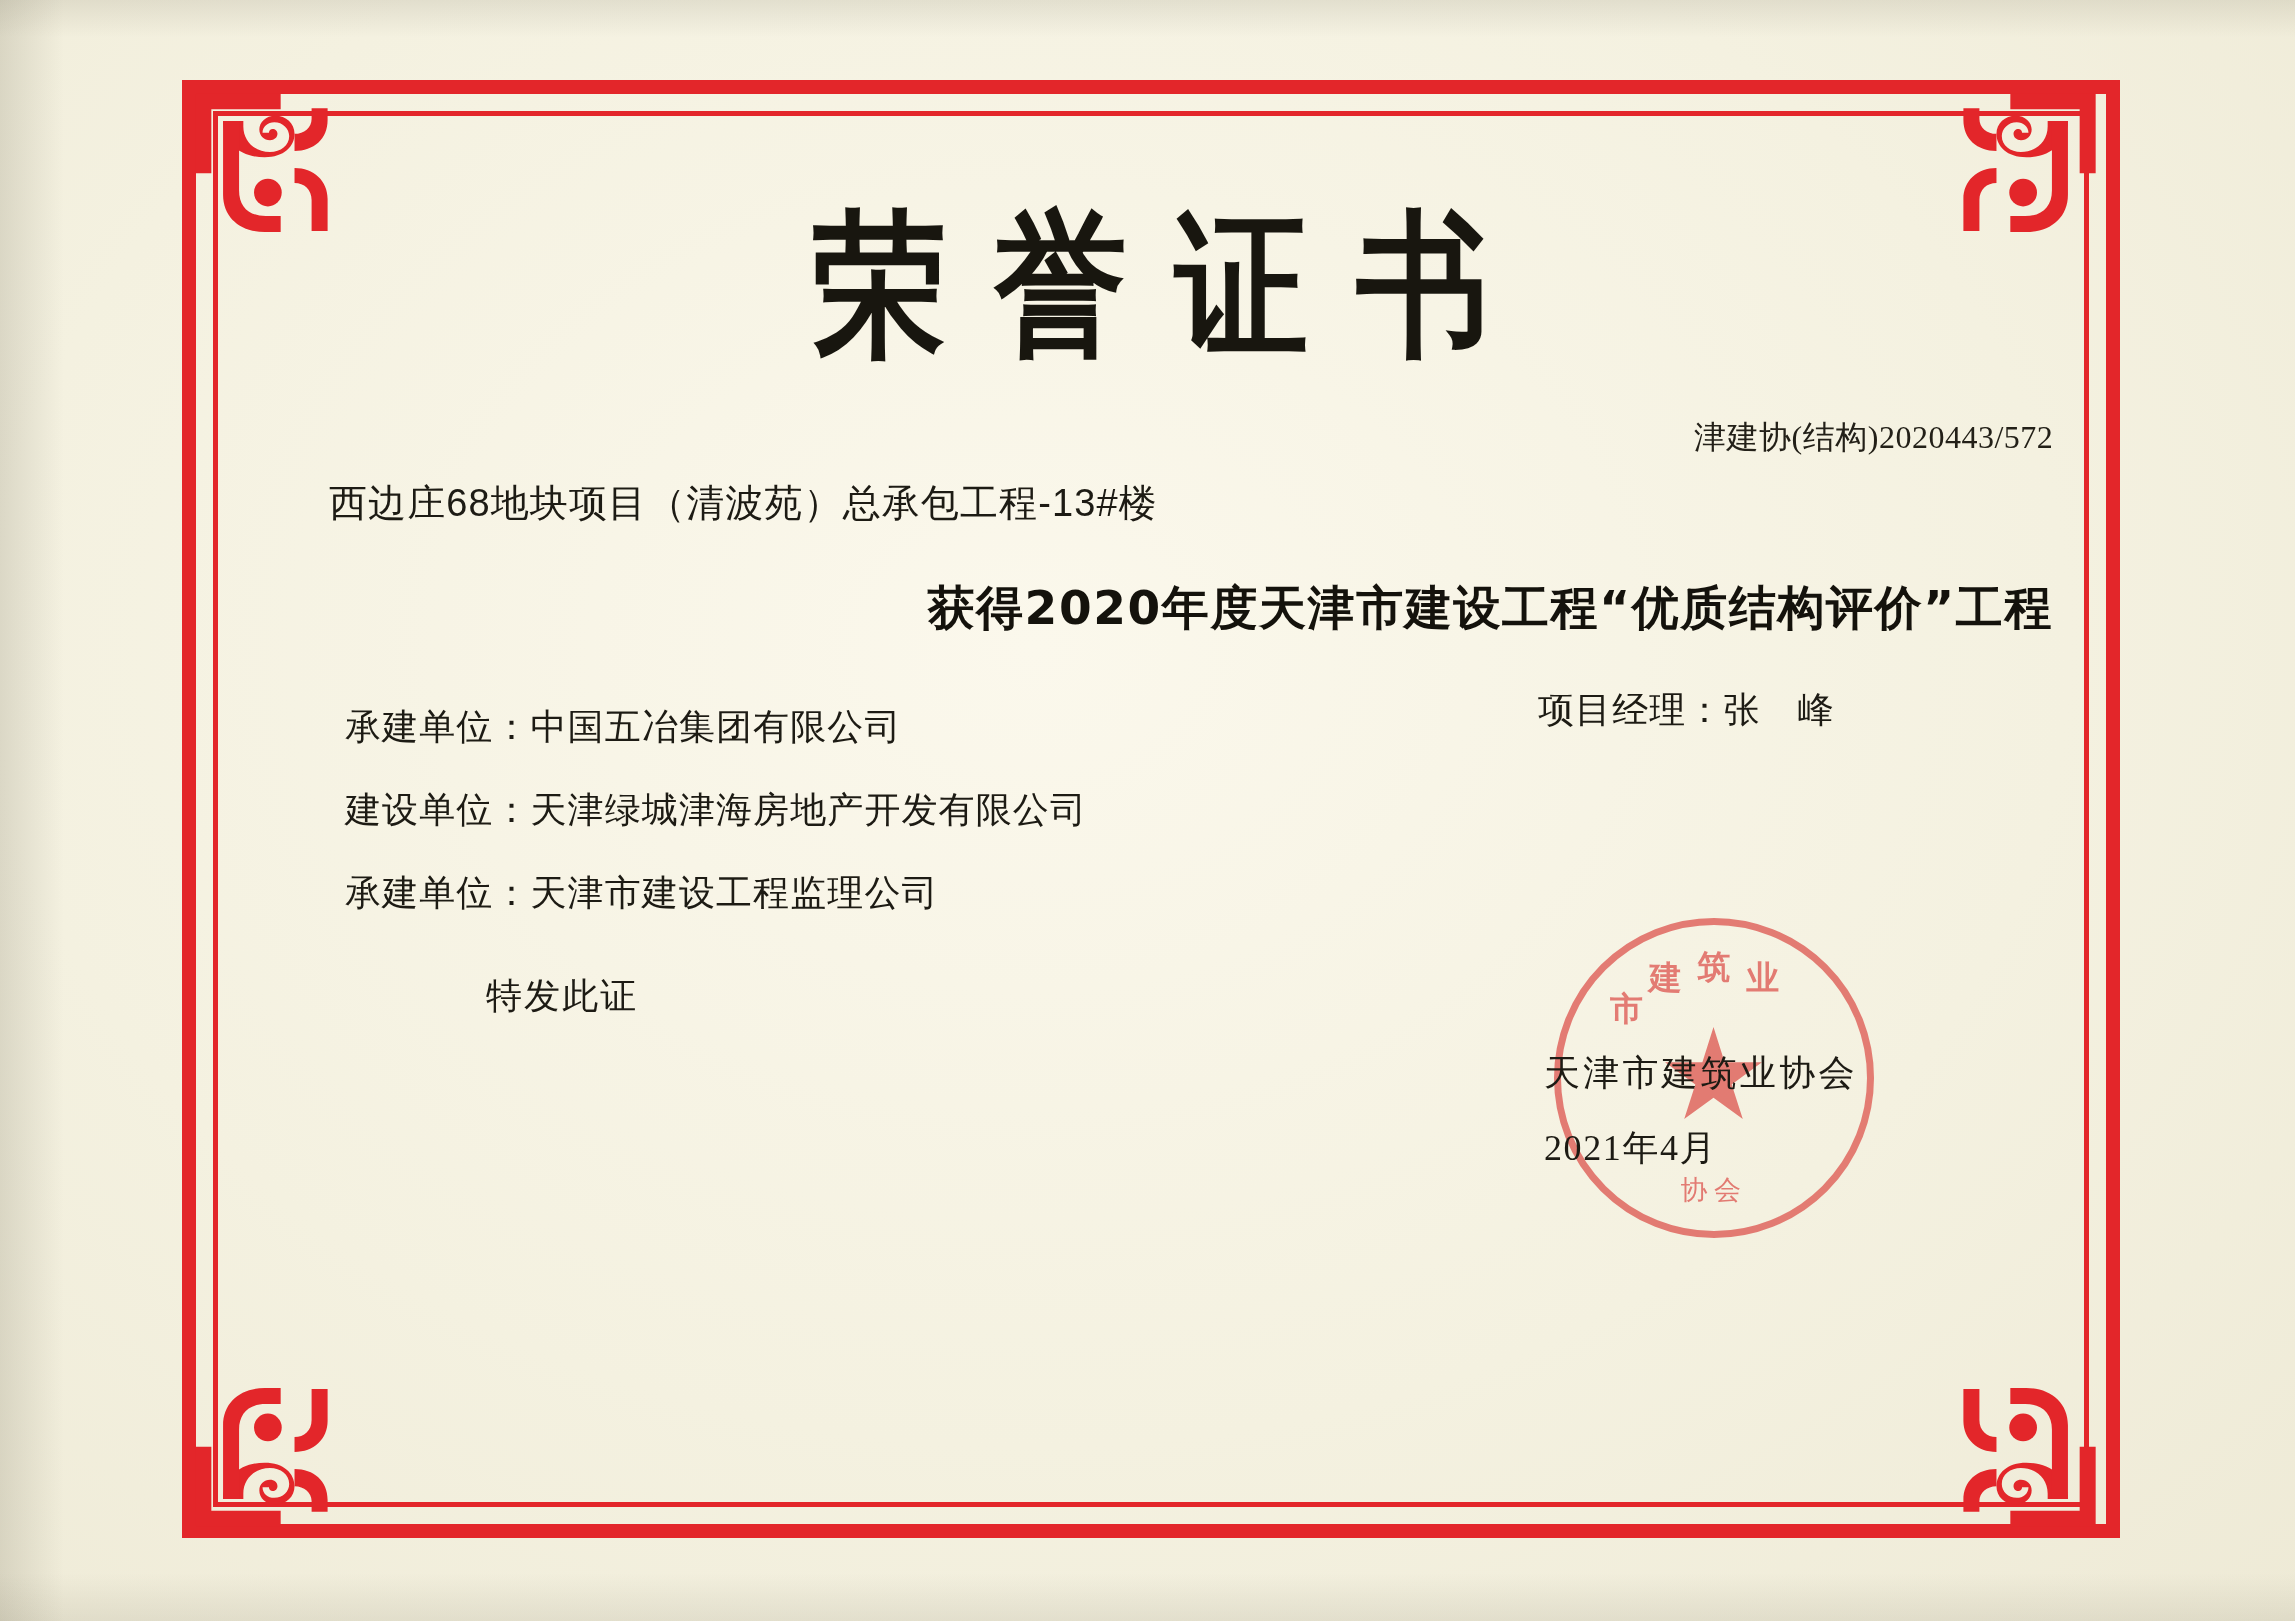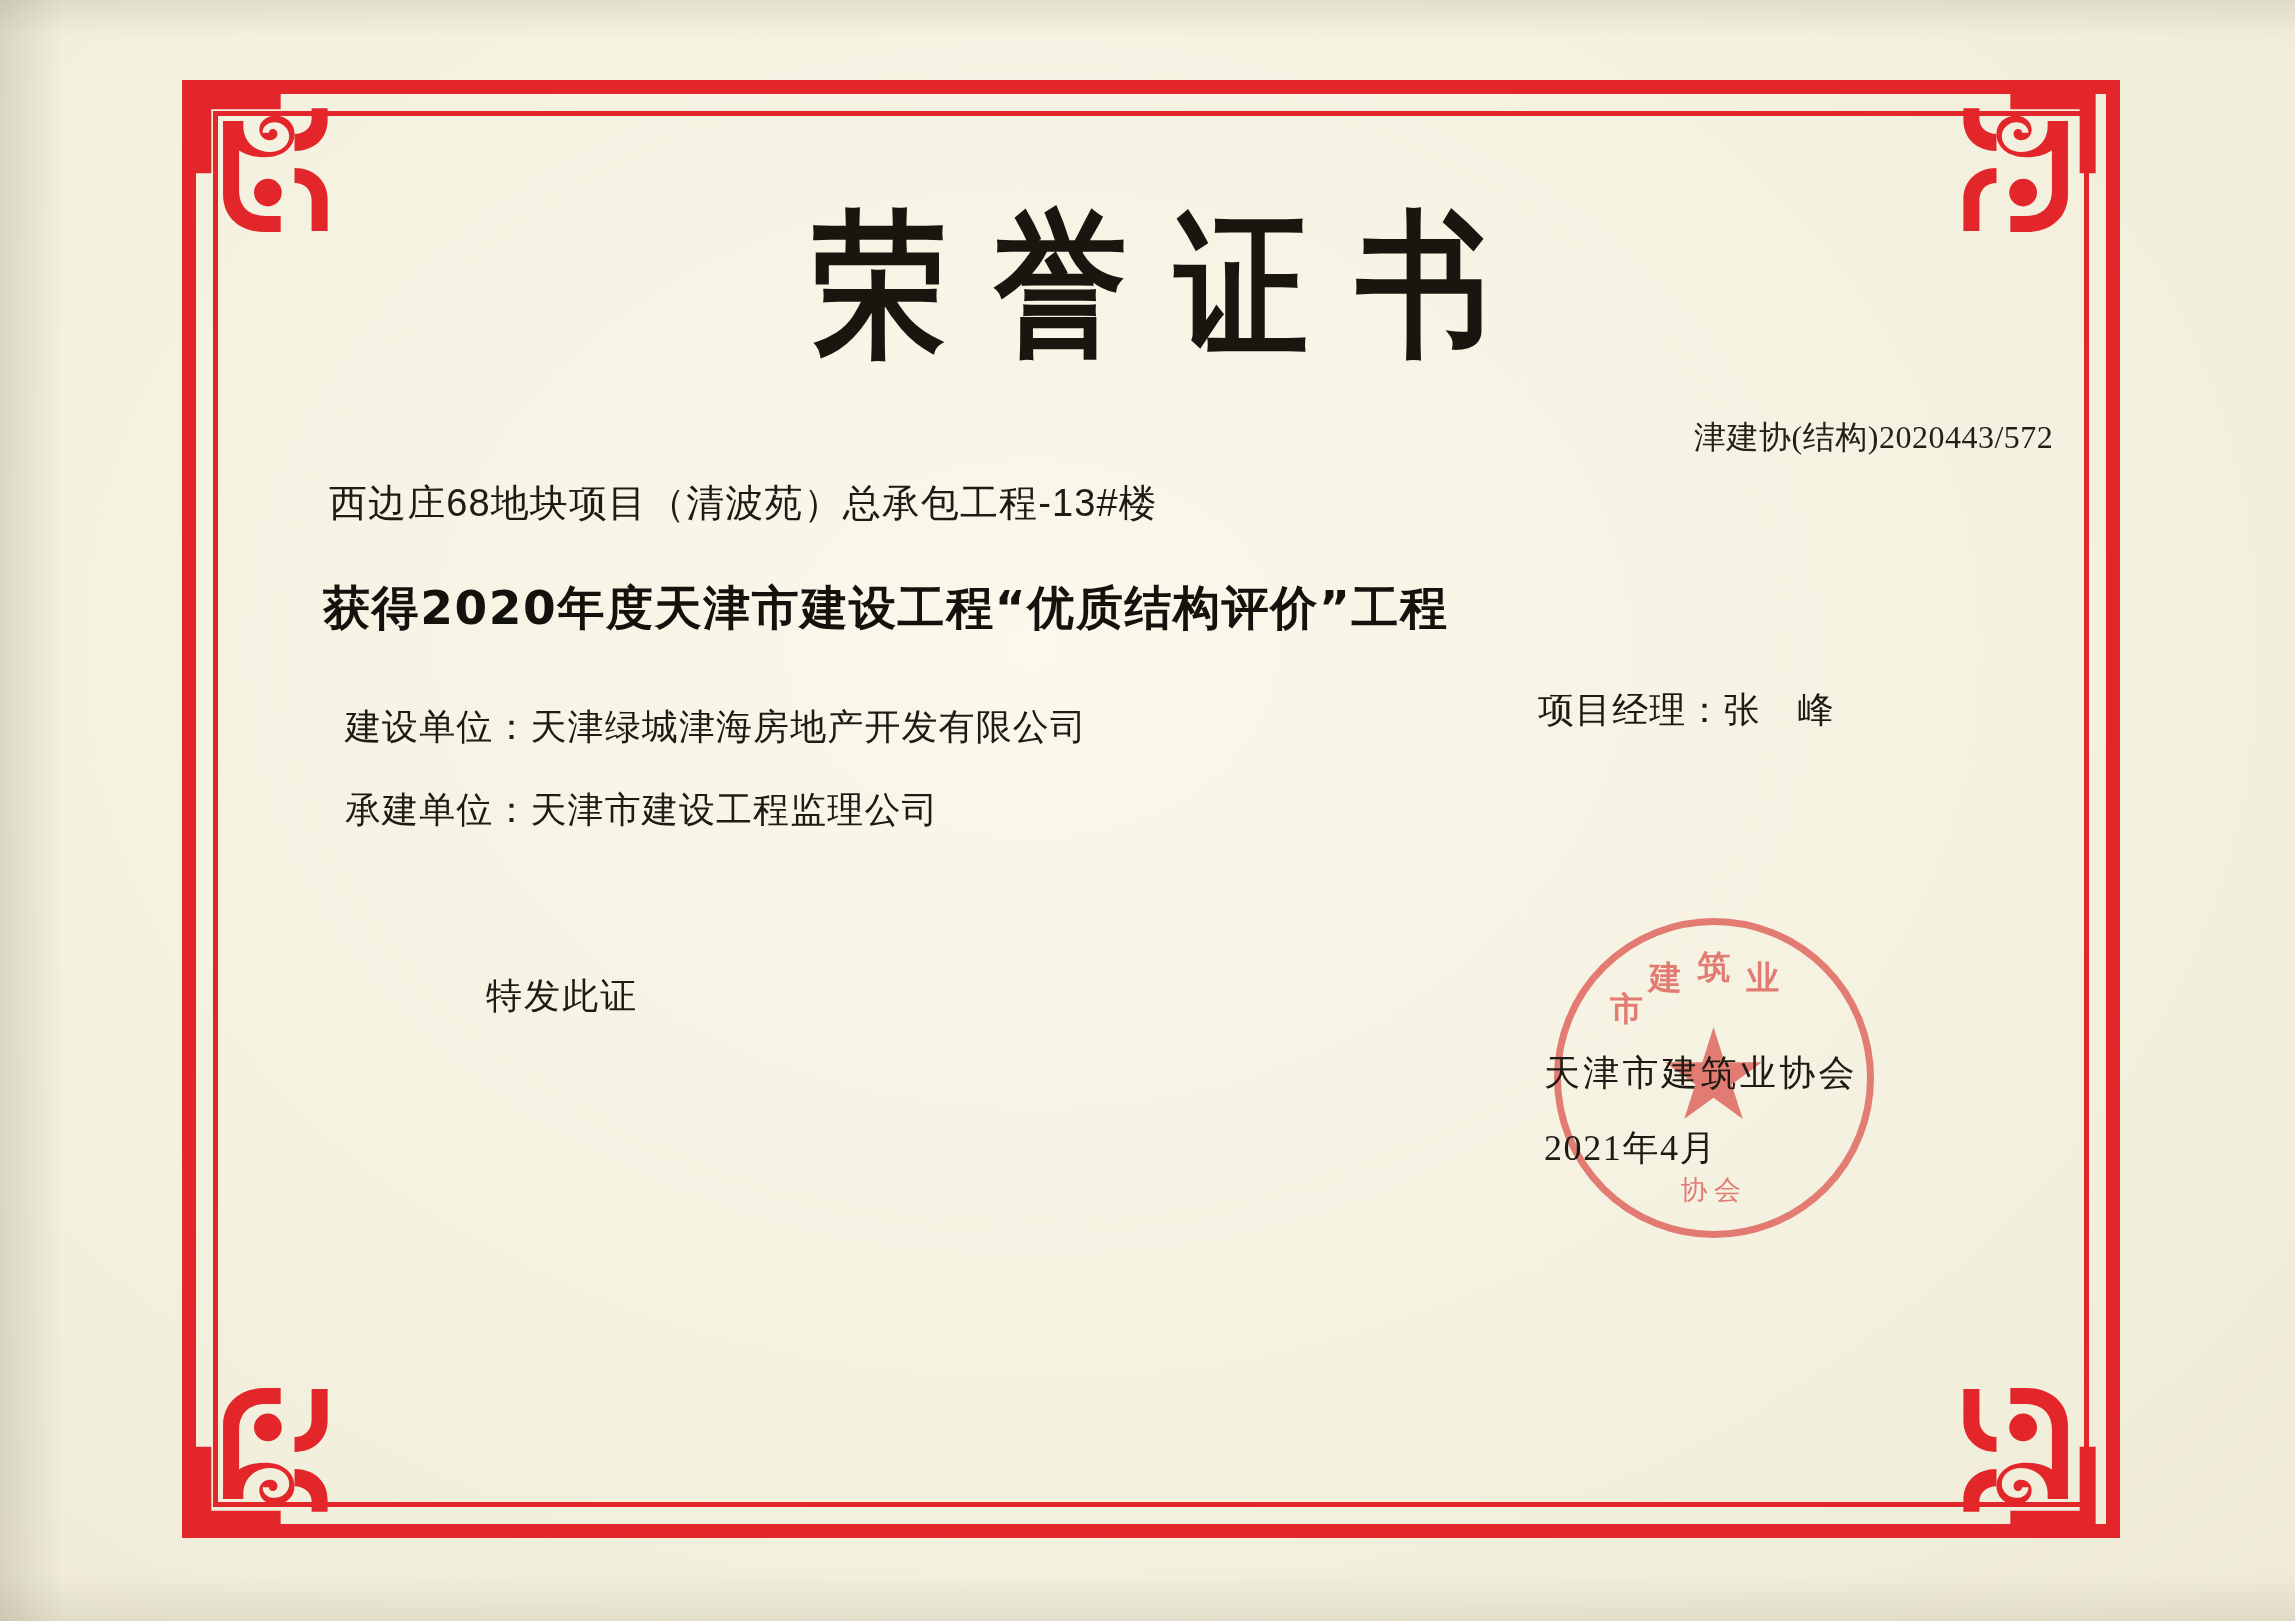--- a/index.html
+++ b/index.html
@@ -125,20 +125,21 @@
   .award-line {
     position: absolute;
     left: 93px;
     top: 449px;
     width: 1730px;
     font-family: "DejaVu Sans", sans-serif;
     font-weight: bold;
     font-size: 47px;
     color: #14120c;
     letter-spacing: 1.6px;
+    text-align: right;
   }
 
   .units {
     position: absolute;
     left: 115px;
     top: 558px;
     font-family: "Liberation Serif", serif;
     font-size: 36px;
     color: #1d1b14;
     line-height: 83px;
@@ -302,20 +303,23 @@
     <div class="title">荣誉证书</div>
 
     <div class="serial">津建协(结构)2020443/572</div>
 
     <div class="project-line">西边庄68地块项目（清波苑）总承包工程-13#楼</div>
 
     <div class="award-line">获得2020年度天津市建设工程“优质结构评价”工程</div>
 
     <div class="units">
       <div class="unit-row">
+        <span class="unit-label">承建单位：</span><span class="unit-value">中国五冶集团有限公司</span>
+      </div>
+      <div class="unit-row">
         <span class="unit-label">建设单位：</span><span class="unit-value">天津绿城津海房地产开发有限公司</span>
       </div>
       <div class="unit-row">
         <span class="unit-label">承建单位：</span><span class="unit-value">天津市建设工程监理公司</span>
       </div>
     </div>
 
     <div class="manager">
       <span>项目经理：</span><span>张　峰</span>
     </div>

